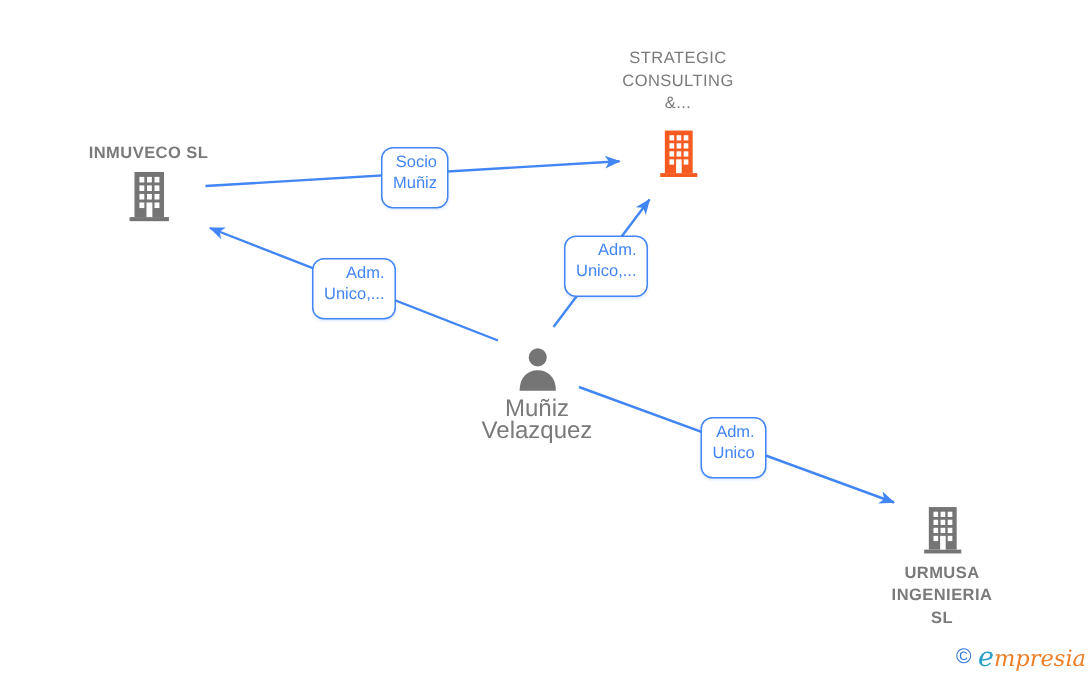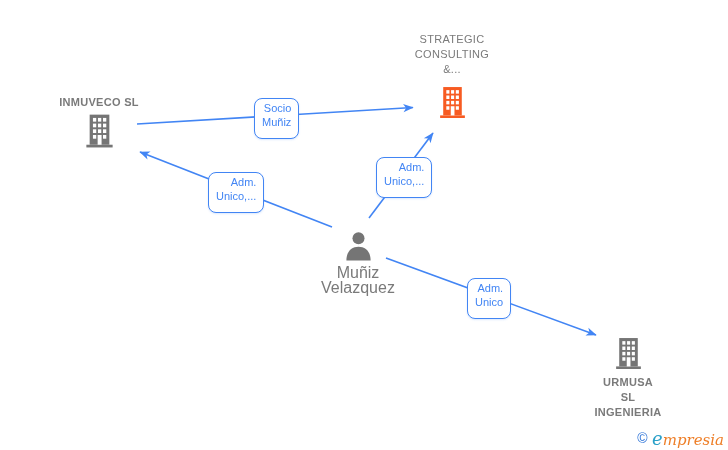--- a/index.html
+++ b/index.html
@@ -97,22 +97,22 @@
       <div>Velazquez</div>
     </div>
   </div>
 
   <div class="node" style="left:553px; top:336px; width:150px;">
     <svg class="icon" width="33" height="34" style="color:var(--node_gray,#757575);">
         <use href="#building"></use>
       </svg>
     <div class="co-label" style="margin-top:5px;font-weight:bold;">
       <div>URMUSA</div>
+      <div>INGENIERIA</div>
       <div>SL</div>
-      <div>INGENIERIA</div>
     </div>
   </div>
 
   <div class="edge-label" style="left:254px; top:98px;">
     <div>Socio</div>
     <div>Muñiz</div>
   </div>
   <div class="edge-label" style="left:208px; top:172px;">
     <div>Adm.</div>
     <div>Unico,...</div>

